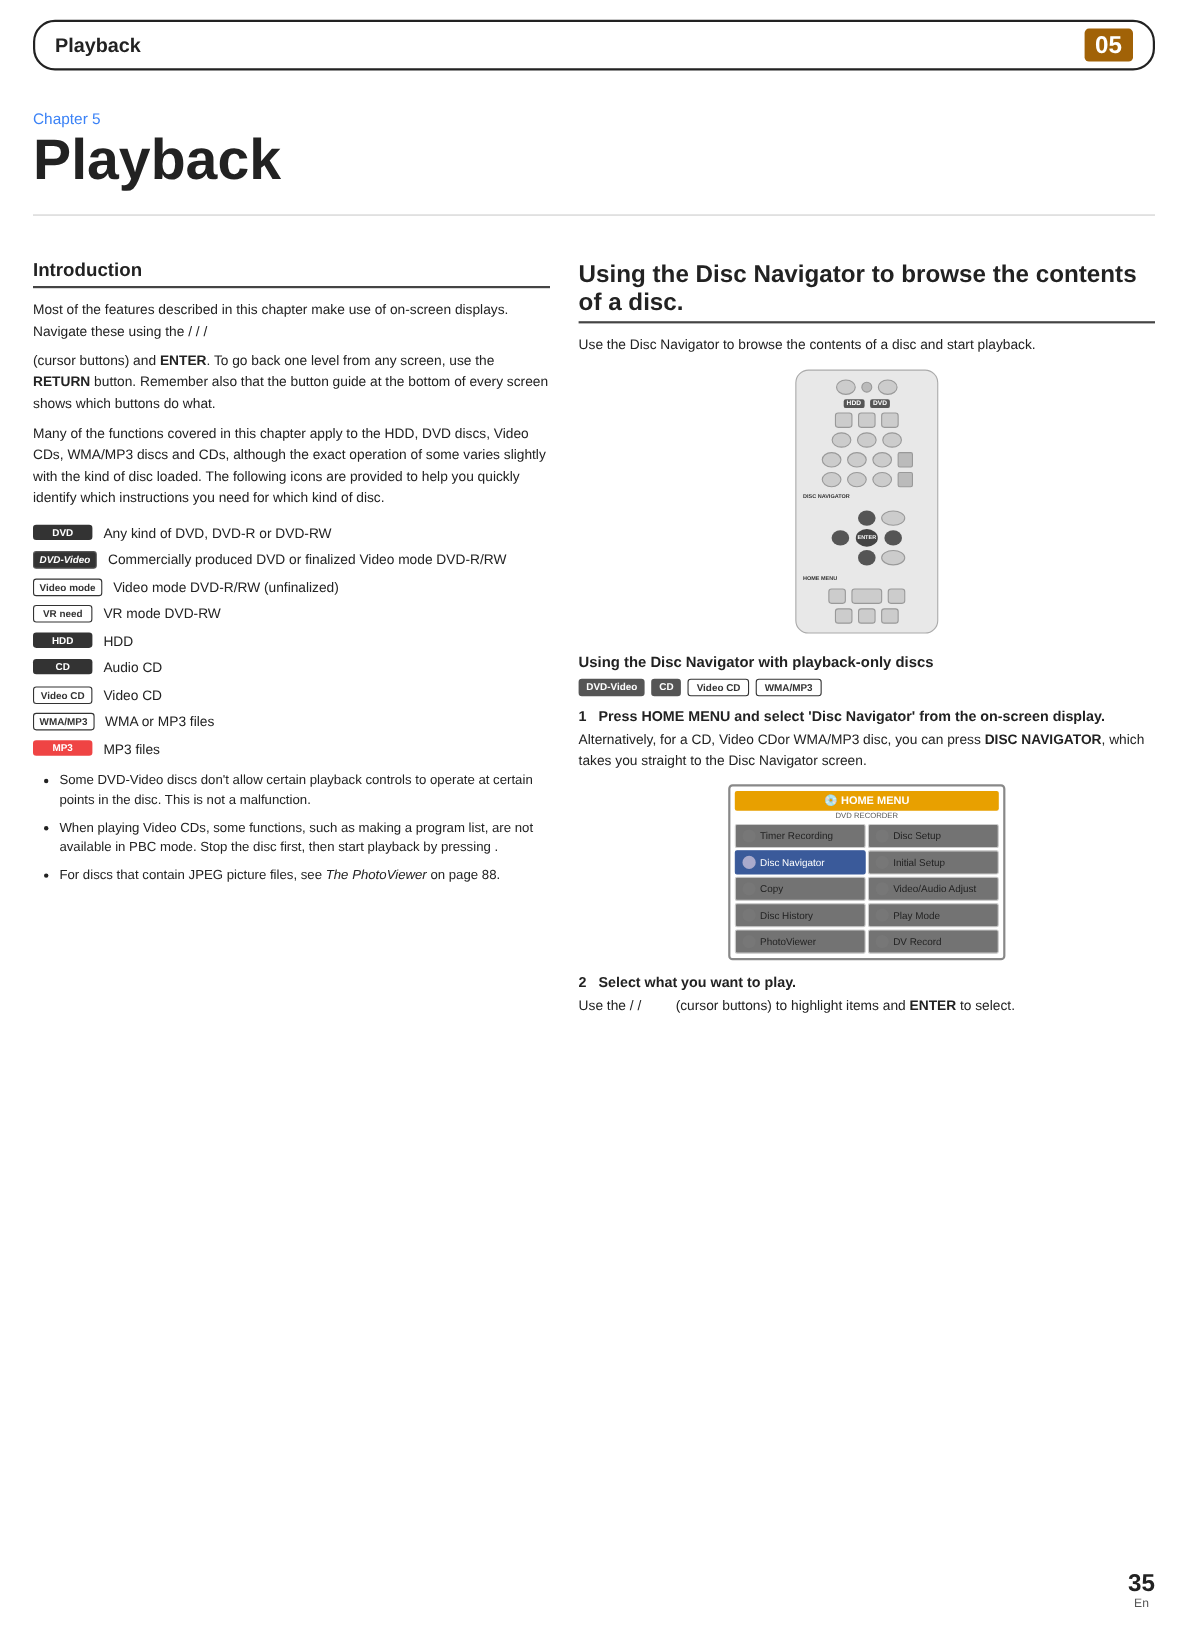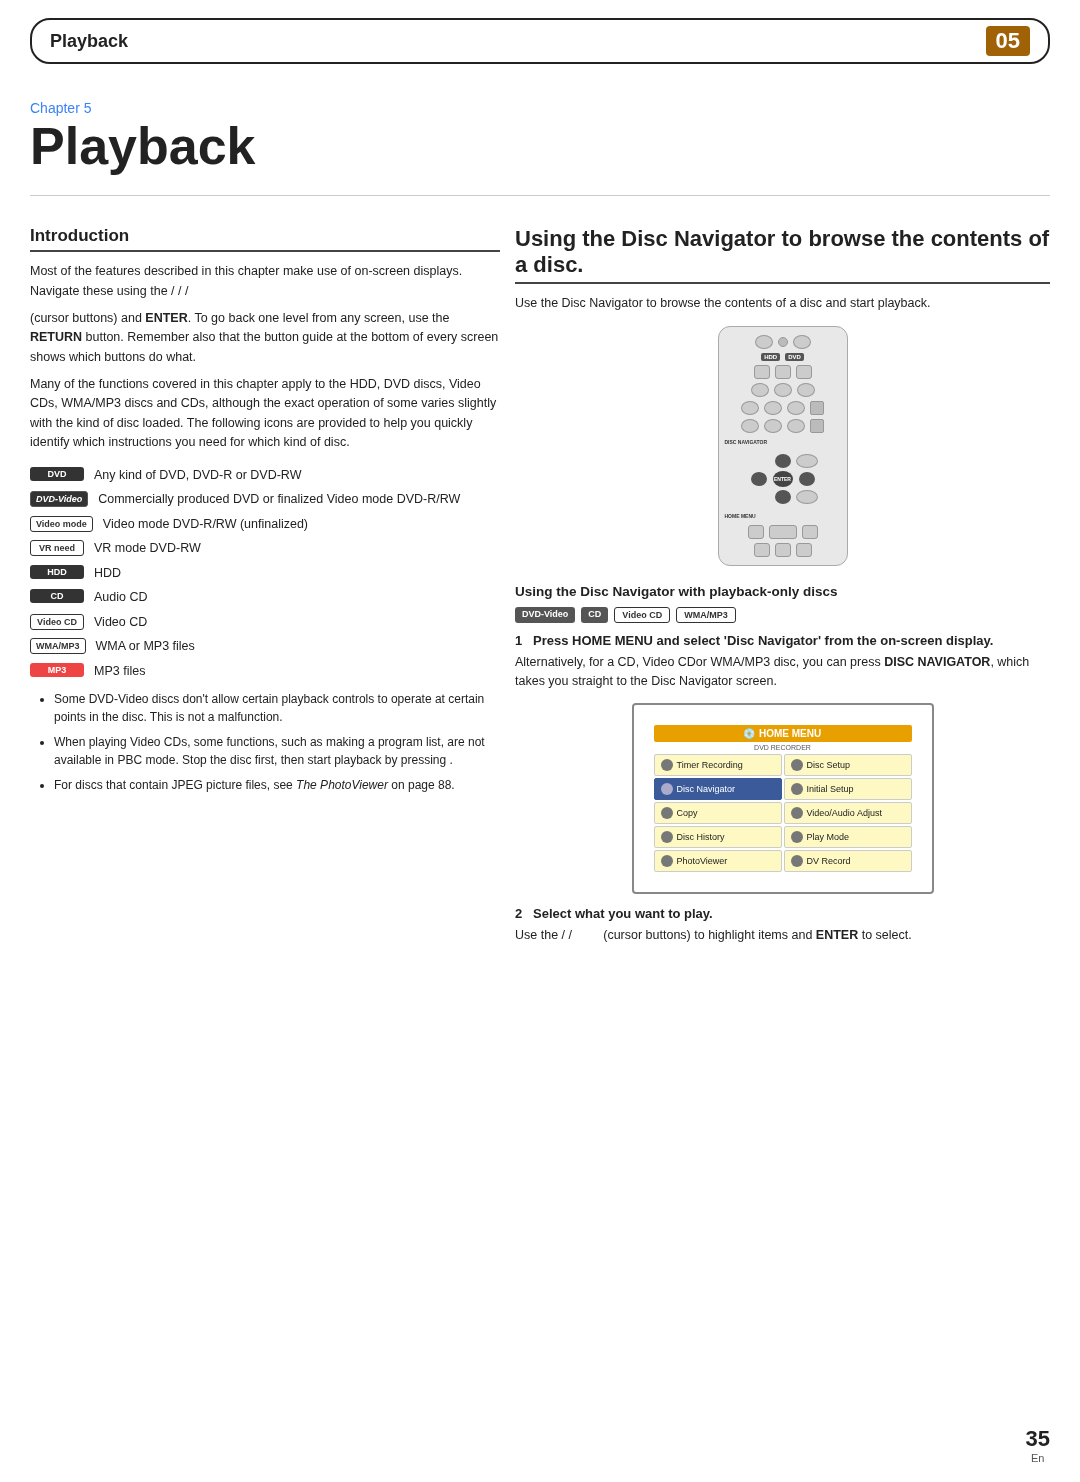--- a/index.html
+++ b/index.html
@@ -47,22 +47,22 @@
     .chapter-title {
       font-size: 52px;
       font-weight: bold;
       line-height: 1.1;
       margin-top: 2px;
     }
 
     
     .content-cols {
       display: flex;
-      gap: 15px;
-      margin: 30px 30px 0 30px;
+      gap: 26px;
+      margin: 40px 30px 0 30px;
     }
     .left-col { flex: 0 0 470px; }
     .right-col { flex: 1; }
 
     
     .section-heading {
       font-size: 17px;
       font-weight: bold;
       border-bottom: 2px solid #444;
       padding-bottom: 4px;
@@ -231,22 +231,22 @@
 
     
     .home-menu-wrap {
       display: flex;
       justify-content: center;
       margin: 12px 0 12px 0;
     }
     .home-menu-box {
       border: 2px solid #888;
       border-radius: 4px;
-      padding: 20px;
-      width: 302px;
+      padding: 4px;
+      width: 252px;
     }
     .home-menu-header {
       background: #e8a000;
       color: #fff;
       text-align: center;
       font-size: 10px;
       font-weight: bold;
       padding: 3px;
       margin-bottom: 2px;
       border-radius: 2px;
@@ -259,21 +259,21 @@
     }
     .home-menu-grid {
       display: grid;
       grid-template-columns: 1fr 1fr;
       gap: 2px;
     }
     .home-menu-item {
       display: flex;
       align-items: center;
       gap: 4px;
-      background: #fef9c3;
+      background: #737373;
       border: 1px solid #ccc;
       padding: 4px 6px;
       border-radius: 2px;
       font-size: 9px;
     }
     .home-menu-item .hm-icon {
       width: 12px; height: 12px;
       background: #777;
       border-radius: 50%;
       flex-shrink: 0;

